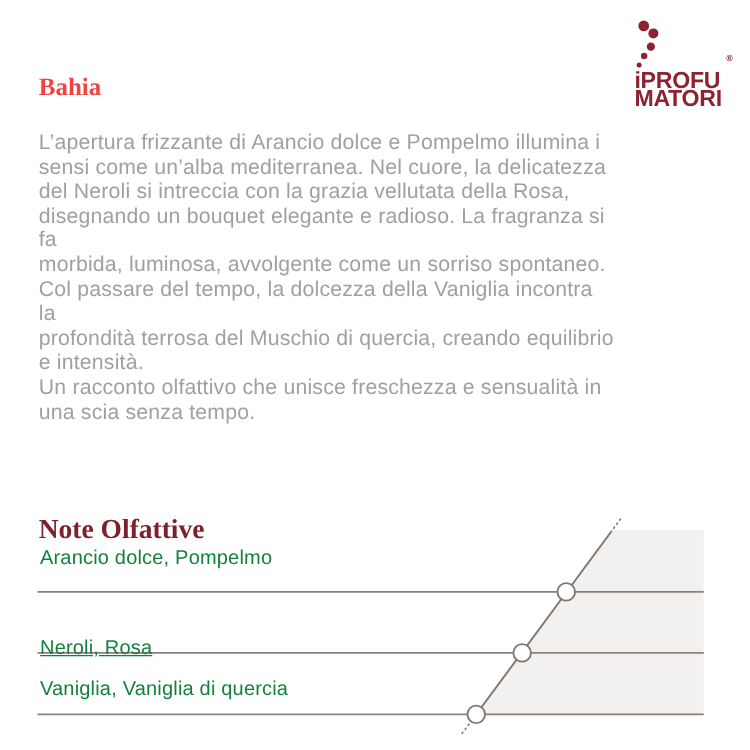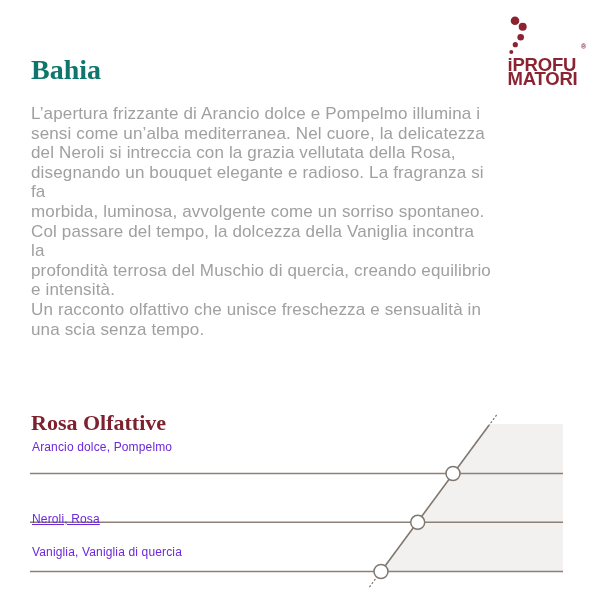--- a/index.html
+++ b/index.html
@@ -25,23 +25,23 @@
   }
   .logo .logo-word { font-size: 18.5px; letter-spacing: -0.2px; }
   .logo .logo-reg  { font-size: 7px; }
 
   
   .page-title {
     position: absolute;
     left: 31px; top: 56px;
     font-family: "Liberation Serif", serif;
     font-weight: bold;
-    font-size: 28px;
+    font-size: 20px;
     line-height: 28px;
-    color: #0f766e;
+    color: #ef4444;
   }
   .description {
     position: absolute;
     left: 31px; top: 104px;
     width: 460px;
     font-size: 17px;
     line-height: 19.6px;
     letter-spacing: 0.15px;
     color: #a0a0a0;
     white-space: pre-line;
@@ -58,24 +58,24 @@
     color: #7e212e;
   }
   .notes-chart {
     position: absolute;
     left: 0; top: 400px;
     width: 600px; height: 200px;
   }
   .note-label {
     position: absolute;
     left: 32px;
-    font-size: 12px;
+    font-size: 16px;
     line-height: 20px;
     letter-spacing: 0.15px;
-    color: #6d28d9;
+    color: #15803d;
   }
   .note-label.row-0 { top: 437px; }
   .note-label.row-1 { top: 509px; text-decoration: underline; }
   .note-label.row-2 { top: 542px; }
 </style>
 </head>
 <body>
 
 <div class="page">
 
@@ -99,21 +99,21 @@
 del Neroli si intreccia con la grazia vellutata della Rosa,
 disegnando un bouquet elegante e radioso. La fragranza si fa
 morbida, luminosa, avvolgente come un sorriso spontaneo.
 Col passare del tempo, la dolcezza della Vaniglia incontra la
 profondità terrosa del Muschio di quercia, creando equilibrio
 e intensità.
 Un racconto olfattivo che unisce freschezza e sensualità in
 una scia senza tempo.</div>
 
   <section>
-    <h2 class="notes-title">Rosa Olfattive</h2>
+    <h2 class="notes-title">Note Olfattive</h2>
 
     <svg class="notes-chart" viewBox="0 0 600 200" aria-hidden="true">
 
       <polygon points="489.4,24 563,24 563,171.5 381,171.5" fill="#f3f1ef"></polygon>
 
       <line x1="30" y1="73.5" x2="563" y2="73.5" stroke="#8b8179" stroke-width="1.4"></line>
       <line x1="30" y1="122.3" x2="563" y2="122.3" stroke="#8b8179" stroke-width="1.4"></line>
       <line x1="30" y1="171.5" x2="563" y2="171.5" stroke="#8b8179" stroke-width="1.4"></line>
 
       <line x1="377.5" y1="176.2" x2="488.6" y2="25.8" stroke="#80776e" stroke-width="1.6"></line>

